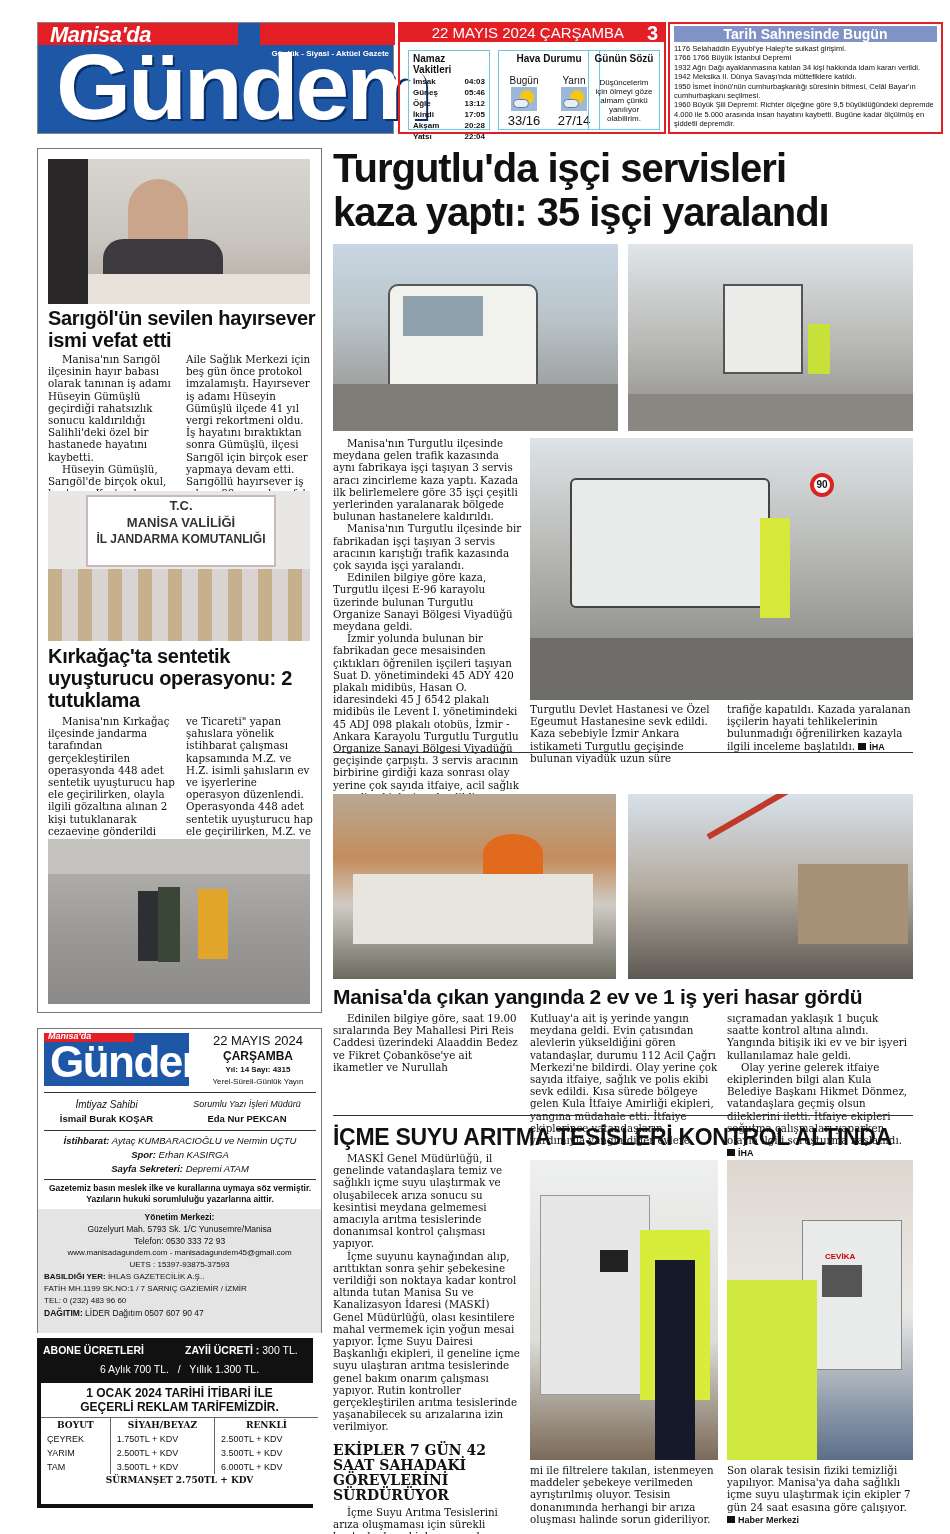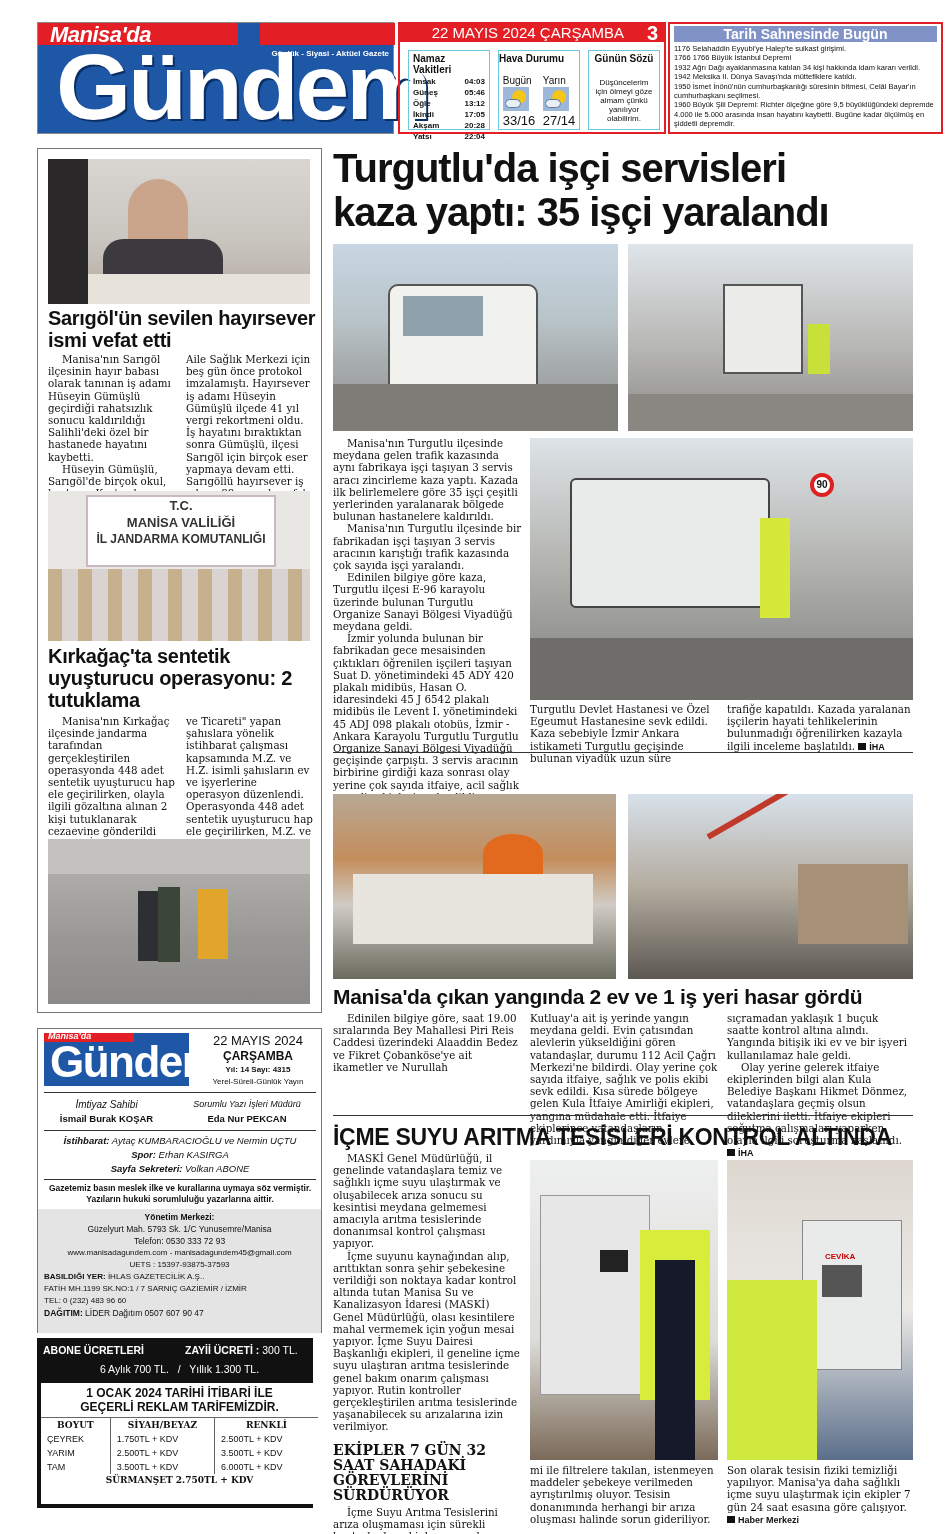--- a/index.html
+++ b/index.html
@@ -13,21 +13,21 @@
 #mast .name{position:absolute;left:18px;top:16px;font:bold 92px/96px "Liberation Sans",sans-serif;color:#fff;letter-spacing:-3px;transform:scaleX(1.05);transform-origin:left;text-shadow:2px 2px 0 #0a2f66}
 #mast .tag{position:absolute;right:4px;top:26px;font:bold 8px "Liberation Sans",sans-serif;color:#fff}
 
 #datebox{left:398px;top:22px;width:268px;height:112px;border:2px solid #e31e24}
 #datebar{position:absolute;left:0;top:0;right:0;height:18px;background:#e31e24;color:#fff;font:15px "Liberation Sans",sans-serif;text-align:right;padding-right:40px;line-height:18px}
 #pagenum{position:absolute;right:6px;top:-2px;color:#fff;font:bold 20px "Liberation Sans",sans-serif}
 .infobox{position:absolute;top:26px;height:80px;border:1px solid #6fc7e0;font-family:"Liberation Sans",sans-serif}
 #prayer{left:8px;width:82px;padding:2px 4px}
 #prayer h4{font-size:10px;margin-bottom:1px}
 #prayer .row{display:flex;justify-content:space-between;font:bold 8px/11px "Liberation Sans",sans-serif}
-#weather{left:98px;width:82px;text-align:left}
+#weather{left:98px;width:102px;text-align:center}
 #weather h4{font-size:10px;margin-top:2px}
 #weather .cols{display:flex;justify-content:space-around;font-size:10px;margin-top:11px}
 .wicon{display:inline-block;width:26px;height:24px;background:#9db7d8;position:relative;margin-top:1px}
 .wicon .sun{position:absolute;right:3px;top:3px;width:14px;height:14px;border-radius:50%;background:#f5c518}
 .wicon .cloud{position:absolute;left:2px;bottom:3px;width:16px;height:9px;border-radius:6px;background:#e9eef5;border:1px solid #5c7aa0}
 #weather .temp{font-size:13px}
 #quote{left:188px;width:72px;text-align:center}
 #quote h4{font-size:10px;margin-top:2px}
 #quote p{font-size:8px;line-height:9px;margin-top:14px;padding:0 4px}
 
@@ -220,21 +220,21 @@
 <div class="body" style="left:727px;top:1012px;width:186px">
   <p>sıçramadan yaklaşık 1 buçuk saatte kontrol altına alındı. Yangında bitişik iki ev ve bir işyeri kullanılamaz hale geldi.</p>
   <p class="indent"><span>Olay yerine gelerek itfaiye ekiplerinden bilgi alan Kula Belediye Başkanı Hikmet Dönmez, vatandaşlara geçmiş olsun dileklerini iletti. İtfaiye ekipleri soğutma çalışmaları yaparken, olayla ilgili soruşturma başlatıldı.</span> <span class="sig">İHA</span></p>
 </div>
 <div class="rule" style="left:333px;top:1115px;width:580px"></div>
 
 <div class="headline" style="left:333px;top:1126px;width:610px;font-size:23px;white-space:nowrap">İÇME SUYU ARITMA TESİSLERİ KONTROL ALTINDA</div>
 <div class="body" style="left:333px;top:1152px;width:190px">
   <p class="indent">MASKİ Genel Müdürlüğü, il genelinde vatandaşlara temiz ve sağlıklı içme suyu ulaştırmak ve oluşabilecek arıza sonucu su kesintisi meydana gelmemesi amacıyla arıtma tesislerinde donanımsal kontrol çalışması yapıyor.</p>
   <p class="indent">İçme suyunu kaynağından alıp, arıttıktan sonra şehir şebekesine verildiği son noktaya kadar kontrol altında tutan Manisa Su ve Kanalizasyon İdaresi (MASKİ) Genel Müdürlüğü, olası kesintilere mahal vermemek için yoğun mesai yapıyor. İçme Suyu Dairesi Başkanlığı ekipleri, il geneline içme suyu ulaştıran arıtma tesislerinde genel bakım onarım çalışması yapıyor. Rutin kontroller gerçekleştirilen arıtma tesislerinde yaşanabilecek su arızalarına izin verilmiyor.</p>
-  <h4 style="font:bold 14px/15px 'DejaVu Serif',serif;margin:10px 0 3px">EKİPLER 7 GÜN 32 SAAT SAHADAKİ GÖREVLERİNİ SÜRDÜRÜYOR</h4>
+  <h4 style="font:bold 14px/15px 'DejaVu Serif',serif;margin:10px 0 3px">EKİPLER 7 GÜN 42 SAAT SAHADAKİ GÖREVLERİNİ SÜRDÜRÜYOR</h4>
   <p class="indent">İçme Suyu Arıtma Tesislerini arıza oluşmaması için sürekli kontrol eden ekipler sırasıyla pompa kontrollerini yapıyor. Klor ve demir 3 klorür eksikleri tamamlanıyor. Giriş ve çıkış sularının kimyasal ve klor ölçümleri gerçekleştiriliyor. Düzenli filtre temizliği ve kontrolleri yapılıyor. Sistemler günde en az 1 kere ters yıkama işlemi yapıyor. Ters yıkama işle-</p>
 </div>
 <div class="photo" style="left:530px;top:1160px;width:188px;height:300px;background:linear-gradient(180deg,#eef0ef 0%,#dcdcd8 60%,#7b6a58 100%)">
   <div style="position:absolute;left:10px;top:35px;width:110px;height:200px;background:#e6e7e6;border:1px solid #999"></div>
   <div style="position:absolute;left:70px;top:90px;width:28px;height:22px;background:#222"></div>
   <div style="position:absolute;left:110px;top:70px;width:70px;height:170px;background:#d7ec3b"></div>
   <div style="position:absolute;left:125px;top:100px;width:40px;height:200px;background:#15192a"></div>
 </div>
 <div class="photo" style="left:727px;top:1160px;width:186px;height:300px;background:linear-gradient(180deg,#ddd7cf 0%,#ebe9e6 50%,#5b6f8a 100%)">
   <div style="position:absolute;left:75px;top:60px;width:100px;height:150px;background:#e9eaea;border:1px solid #888"></div>
@@ -256,21 +256,21 @@
   <div class="impr" style="left:160px;top:36px;width:120px;font-size:8px;font-weight:bold">Yıl: 14 Sayı: 4315</div>
   <div class="impr" style="left:160px;top:48px;width:120px;font-size:8px">Yerel-Süreli-Günlük Yayın</div>
   <div class="rule" style="left:6px;top:63px;width:272px"></div>
   <div class="impr" style="left:6px;top:70px;width:125px;font-size:10px;font-style:italic">İmtiyaz Sahibi</div>
   <div class="impr" style="left:6px;top:84px;width:125px;font-size:9.5px;font-weight:bold">İsmail Burak KOŞAR</div>
   <div class="impr" style="left:138px;top:70px;width:142px;font-size:9px;font-style:italic">Sorumlu Yazı İşleri Müdürü</div>
   <div class="impr" style="left:138px;top:84px;width:142px;font-size:9.5px;font-weight:bold">Eda Nur PEKCAN</div>
   <div class="rule" style="left:6px;top:101px;width:272px"></div>
   <div class="impr" style="left:6px;top:106px;width:272px;font-size:9.5px;font-style:italic"><b>İstihbarat:</b> <span>Aytaç KUMBARACIOĞLU ve Nermin UÇTU</span></div>
   <div class="impr" style="left:6px;top:120px;width:272px;font-size:9.5px;font-style:italic"><b>Spor:</b> <span>Erhan KASIRGA</span></div>
-  <div class="impr" style="left:6px;top:134px;width:272px;font-size:9.5px;font-style:italic"><b>Sayfa Sekreteri:</b> <span>Volkan ABONE</span></div>
+  <div class="impr" style="left:6px;top:134px;width:272px;font-size:9.5px;font-style:italic"><b>Sayfa Sekreteri:</b> <span>Depremi ATAM</span></div>
   <div class="rule" style="left:6px;top:150px;width:272px"></div>
   <div class="impr" style="left:6px;top:154px;width:272px;font-size:8.5px;font-weight:bold;line-height:11px">Gazetemiz basın meslek ilke ve kurallarına uymaya söz vermiştir. Yazıların hukuki sorumluluğu yazarlarına aittir.</div>
   <div style="position:absolute;left:0;top:180px;width:283px;height:124px;background:#e4e4e4">
     <div class="impr" style="left:0;top:3px;width:283px;font-size:8.5px;font-weight:bold">Yönetim Merkezi:</div>
     <div class="impr" style="left:0;top:15px;width:283px;font-size:8.5px">Güzelyurt Mah. 5793 Sk. 1/C Yunusemre/Manisa</div>
     <div class="impr" style="left:0;top:27px;width:283px;font-size:8.5px">Telefon: 0530 333 72 93</div>
     <div class="impr" style="left:0;top:39px;width:283px;font-size:8px">www.manisadagundem.com - manisadagundem45@gmail.com</div>
     <div class="impr" style="left:0;top:51px;width:283px;font-size:8px">UETS : 15397-93875-37593</div>
     <div class="impr" style="left:6px;top:63px;text-align:left;font-size:8px"><b>BASILDIĞI YER:</b> <span>İHLAS GAZETECİLİK A.Ş..</span></div>
     <div class="impr" style="left:6px;top:75px;text-align:left;font-size:8px">FATİH MH.1199 SK.NO:1 / 7 SARNIÇ GAZİEMİR / İZMİR</div>

